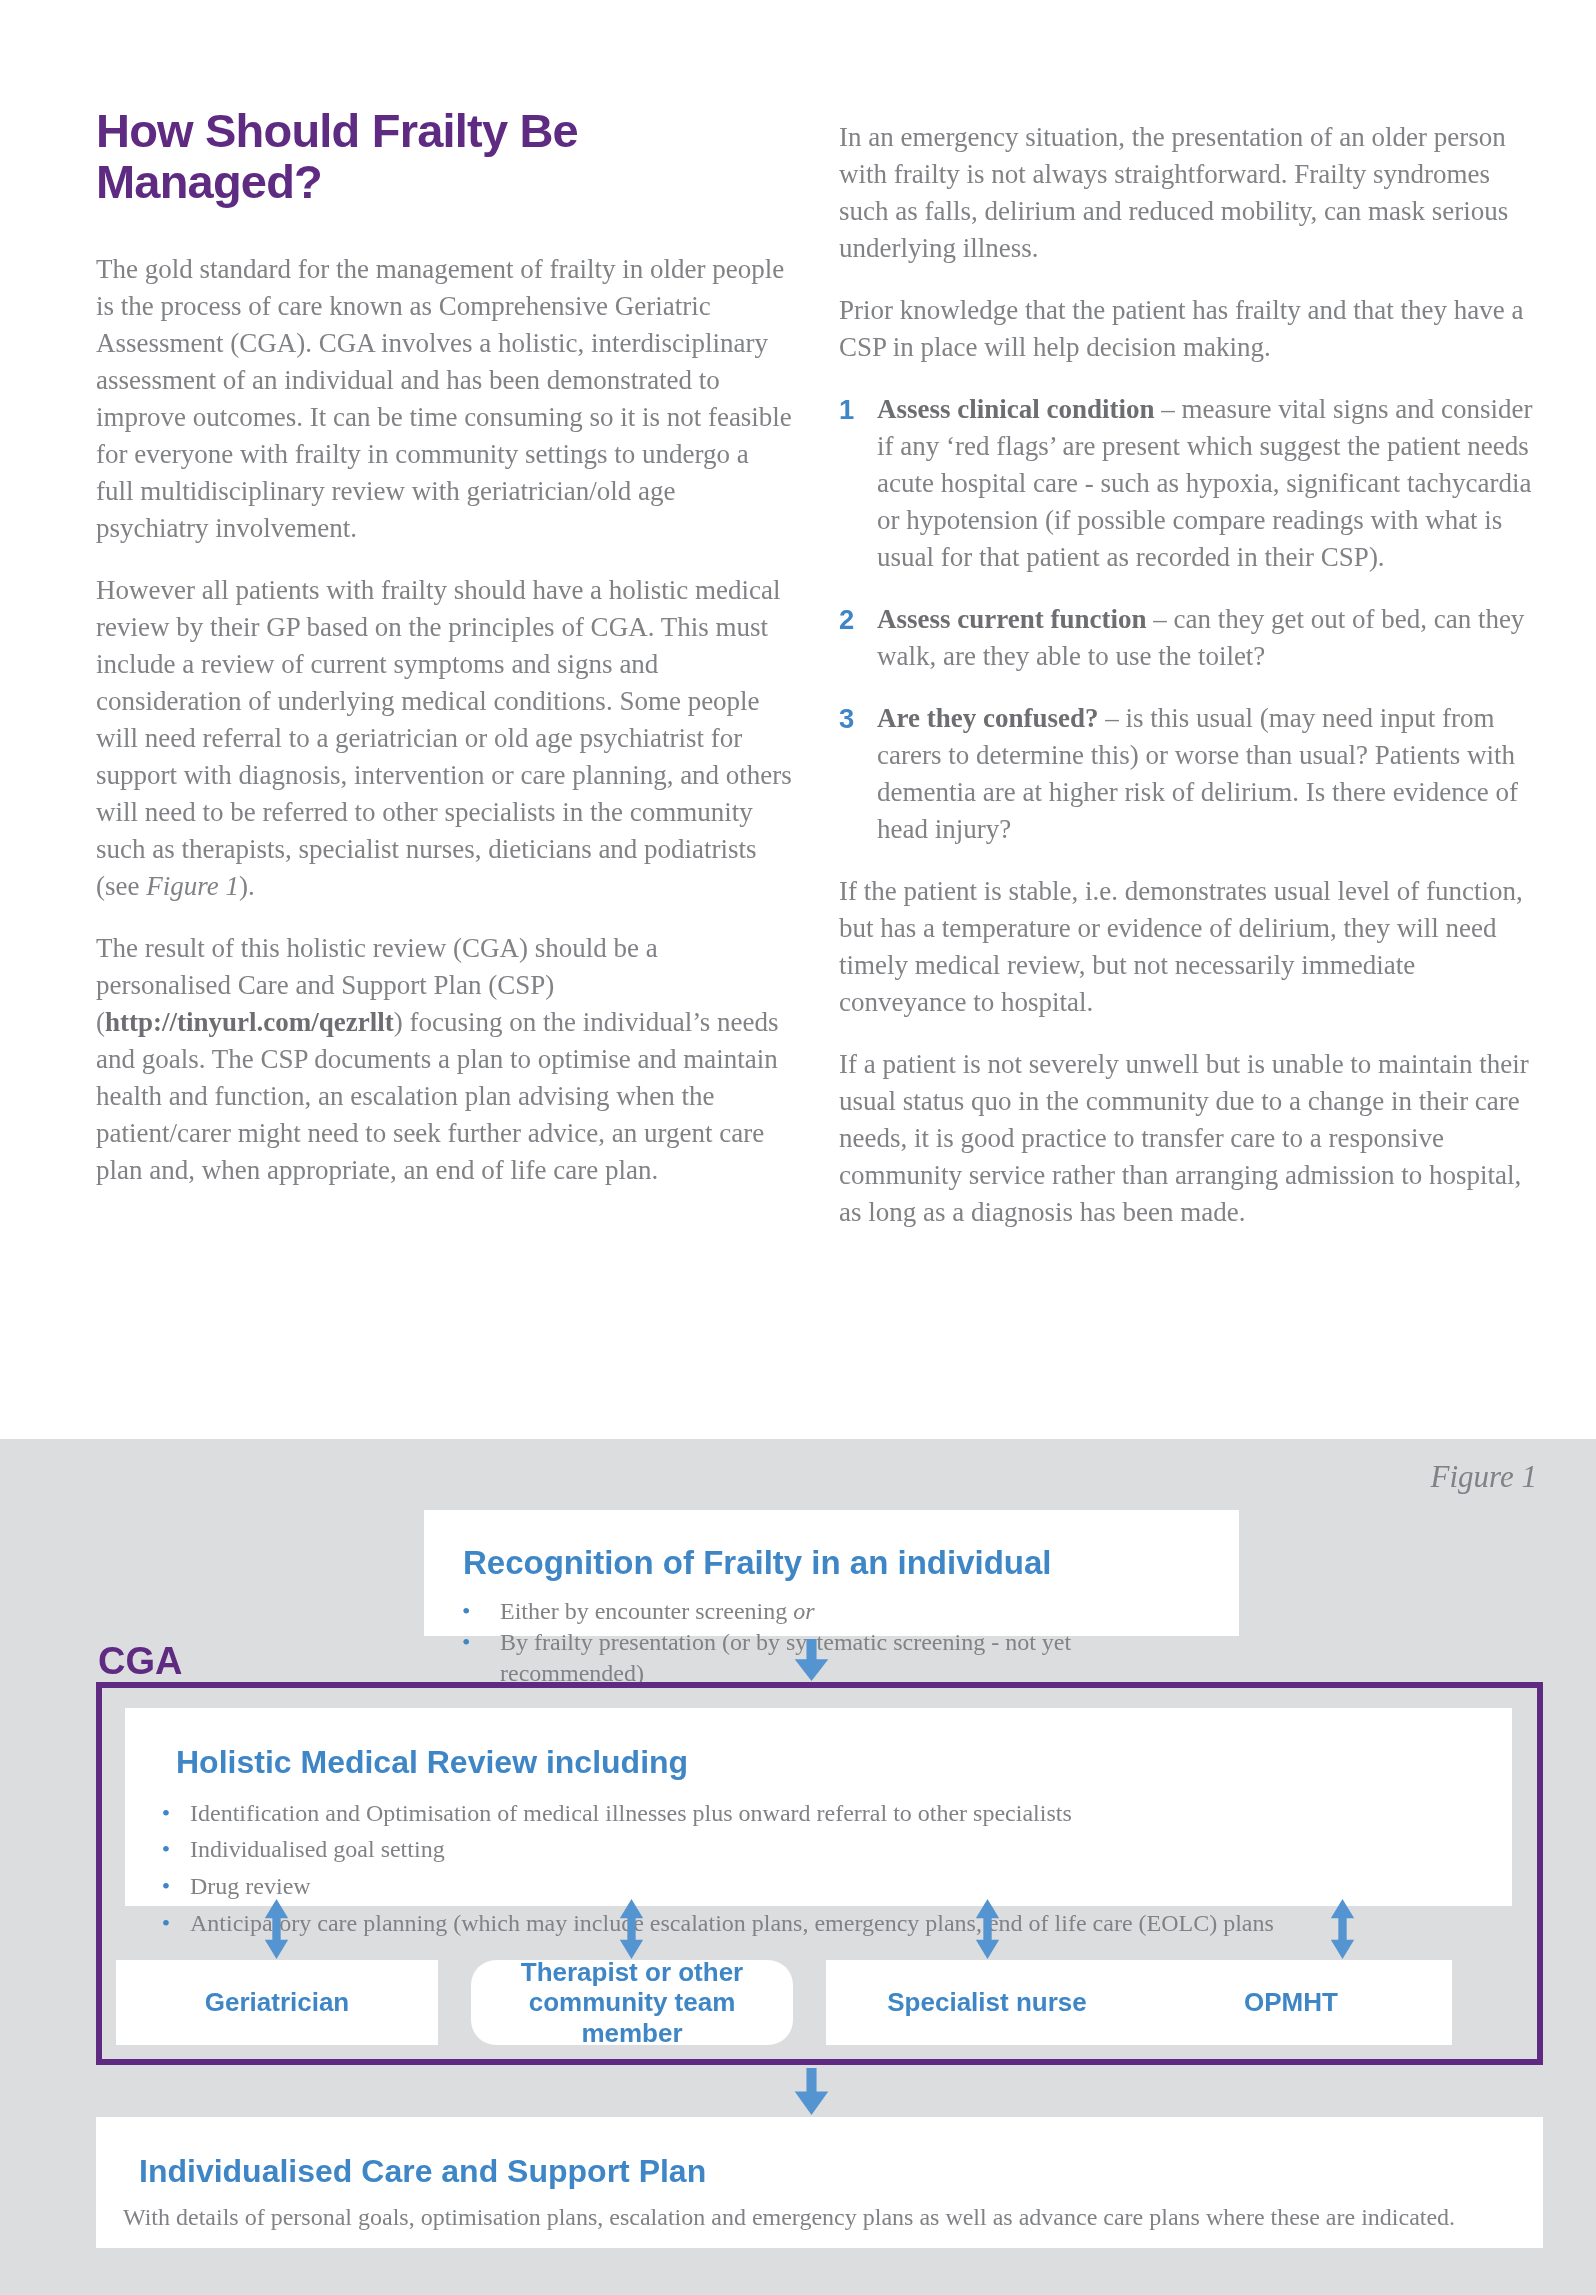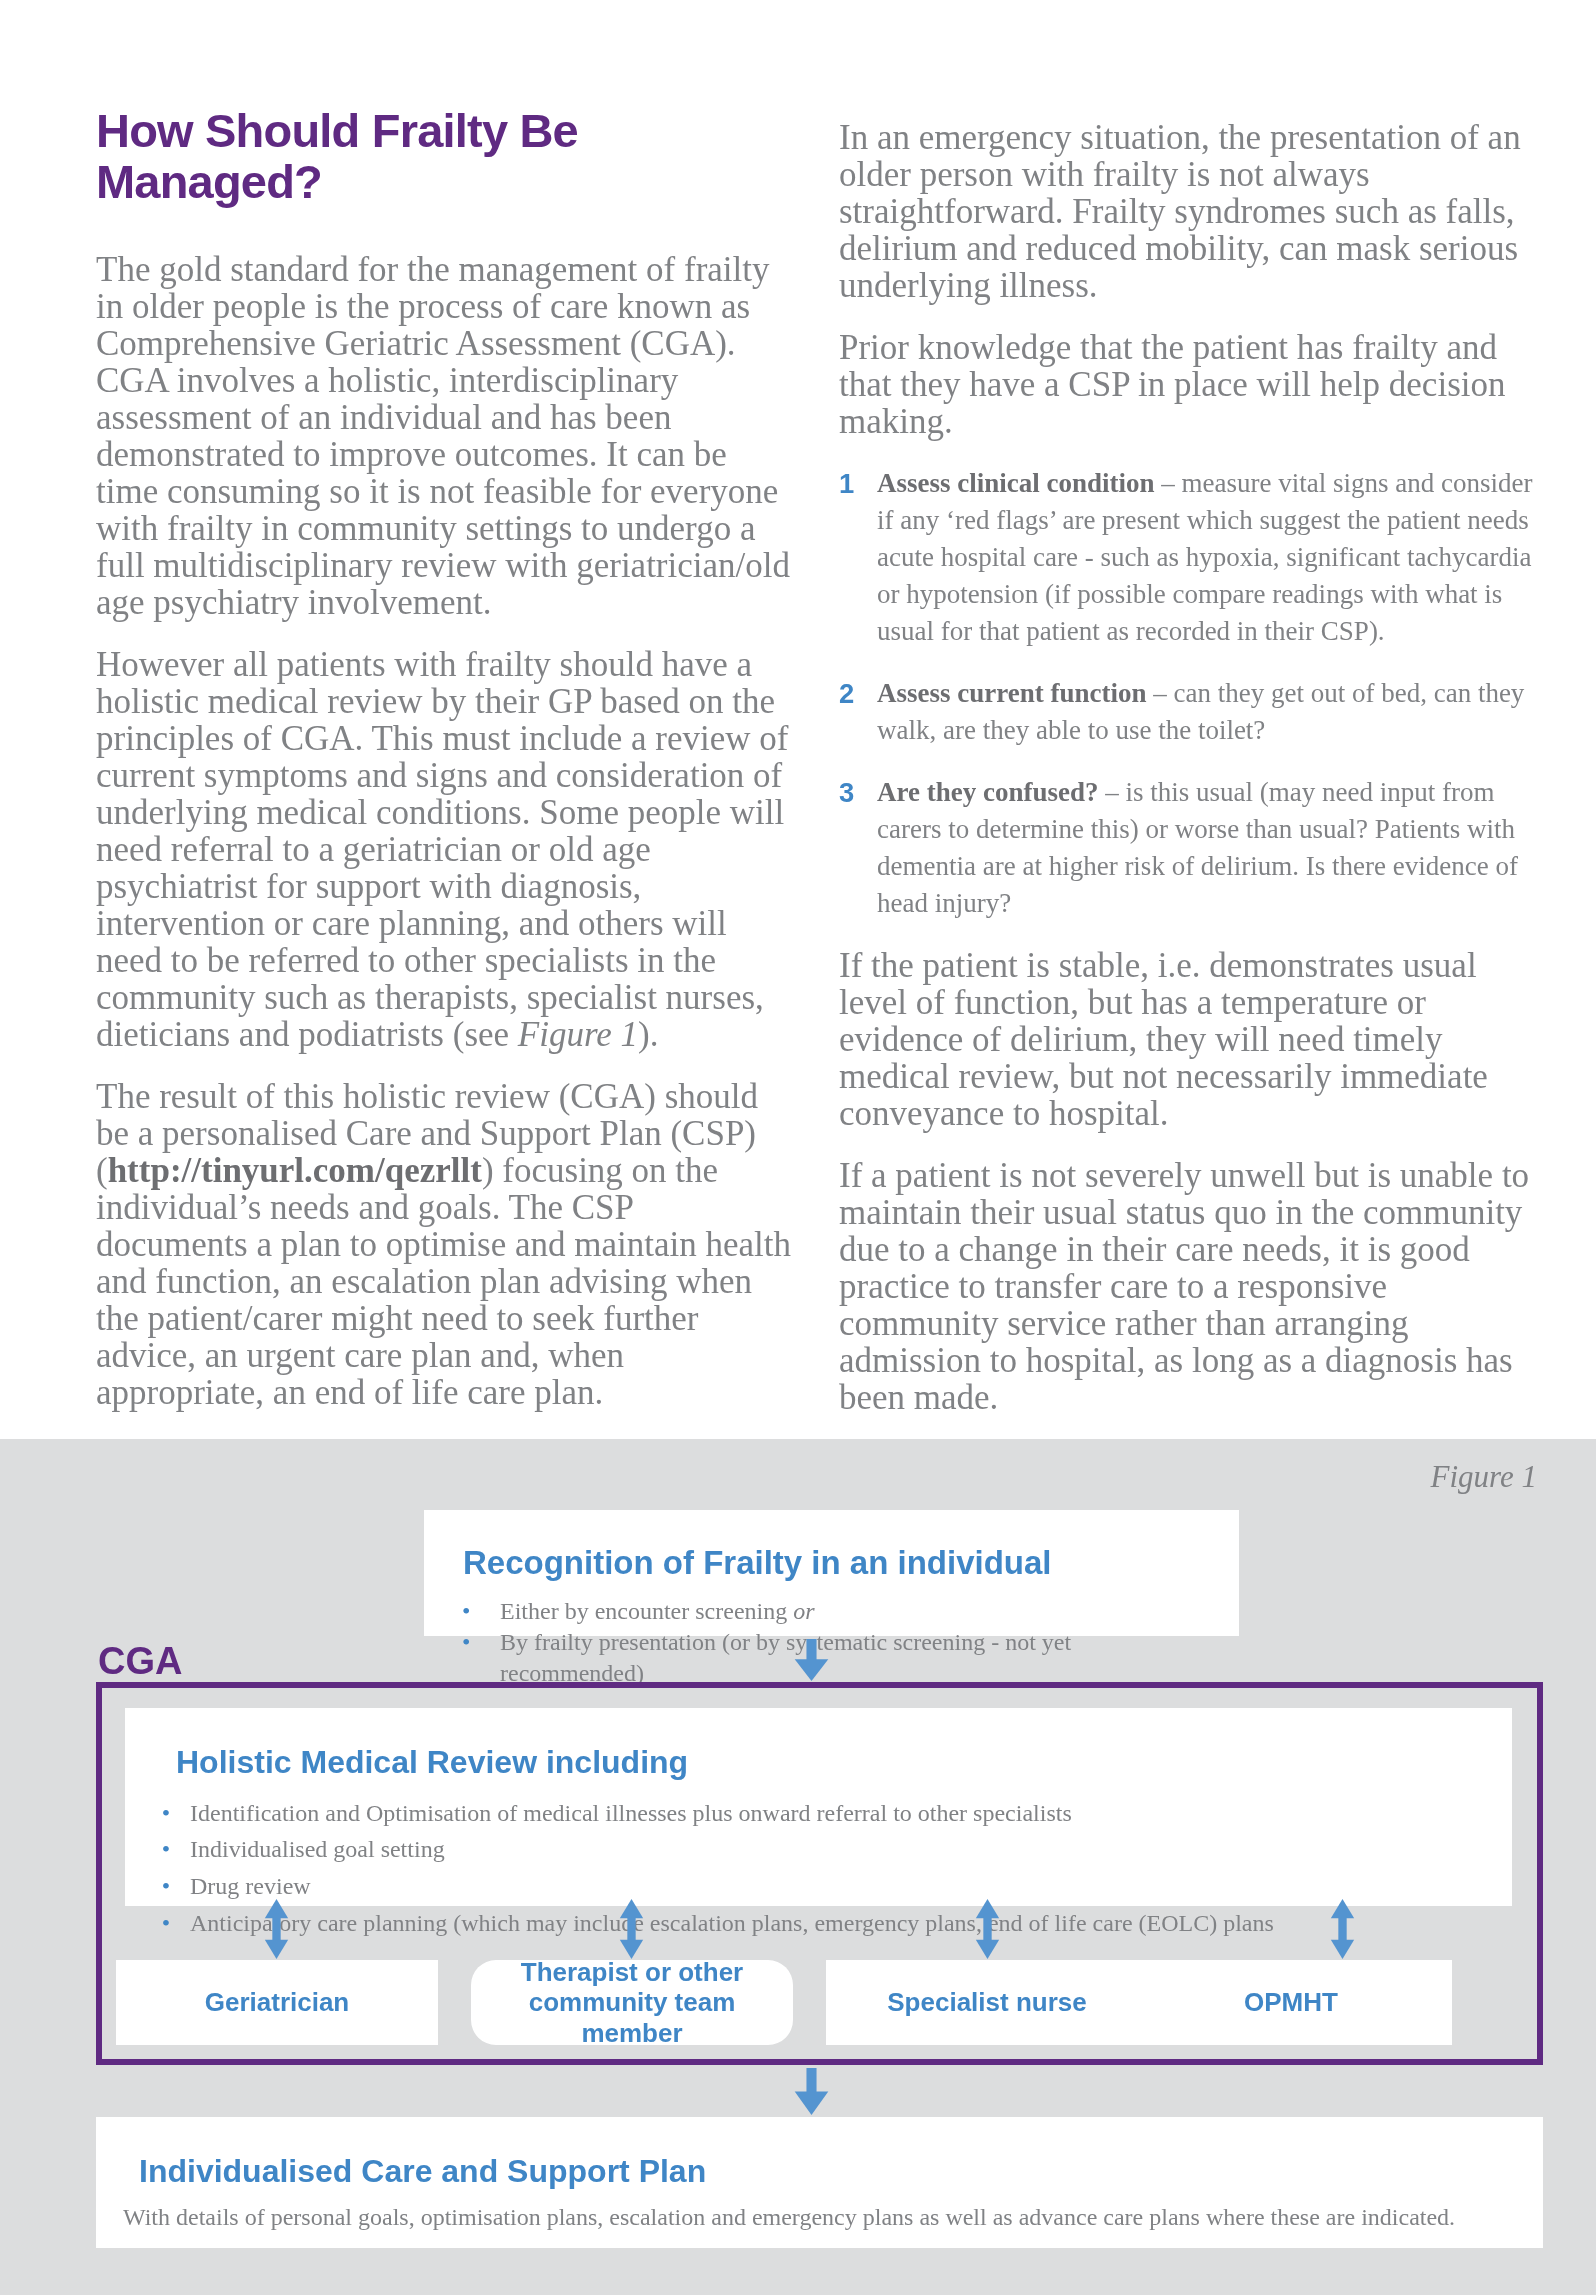--- a/index.html
+++ b/index.html
@@ -7,21 +7,21 @@
         font-family:"Liberation Serif",serif;}
 
   
   .content{position:absolute;left:96px;top:106px;width:1439px;height:1331px;
            display:flex;gap:47px;overflow:hidden;justify-content:space-between;}
   .col{width:696px;}
   .col.right{padding-top:13.3px;}
   h1.doc-title{font-family:"Liberation Sans",sans-serif;font-weight:bold;
       color:var(--accent-purple,#5F2A82);font-size:47px;line-height:1.08;
       margin:0 0 43px 0;letter-spacing:-0.8px;}
-  .col p{font-size:35px;line-height:37px;color:var(--body-gray,#808285);
+  .col p{font-size:27px;line-height:37px;color:var(--body-gray,#808285);
       margin:0 0 25px 0;}
   .col .bold-link{font-weight:bold;color:var(--label-gray,#6D6E71);}
   .col em{font-style:italic;}
 
   ol.steps{list-style:none;margin:0 0 5px 0;padding:0;}
   ol.steps li{display:flex;margin:0 0 25px 0;}
   ol.steps .num{flex:none;width:38px;font-family:"Liberation Sans",sans-serif;
       font-weight:bold;color:var(--accent-blue,#3F86C6);font-size:27.4px;line-height:37px;}
   ol.steps .step-body{flex:1;font-size:27px;line-height:37px;color:var(--body-gray,#808285);}
   ol.steps .step-label{font-weight:bold;color:var(--label-gray,#6D6E71);}

